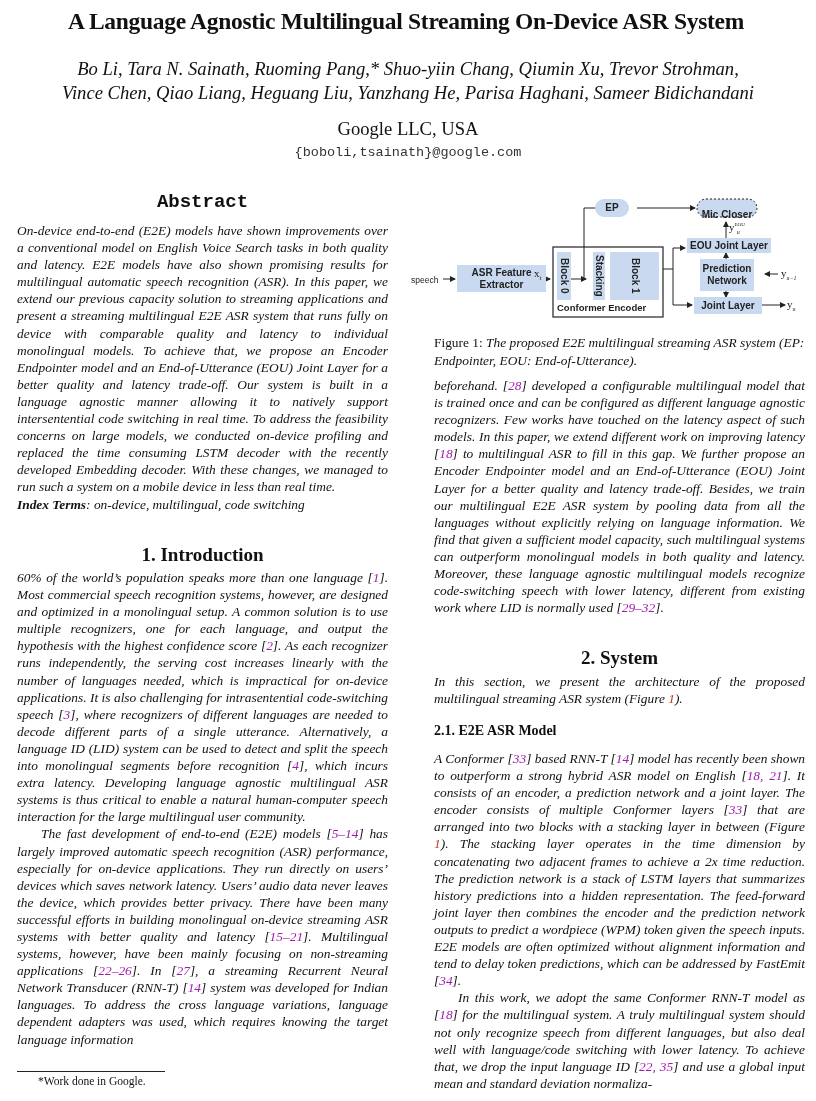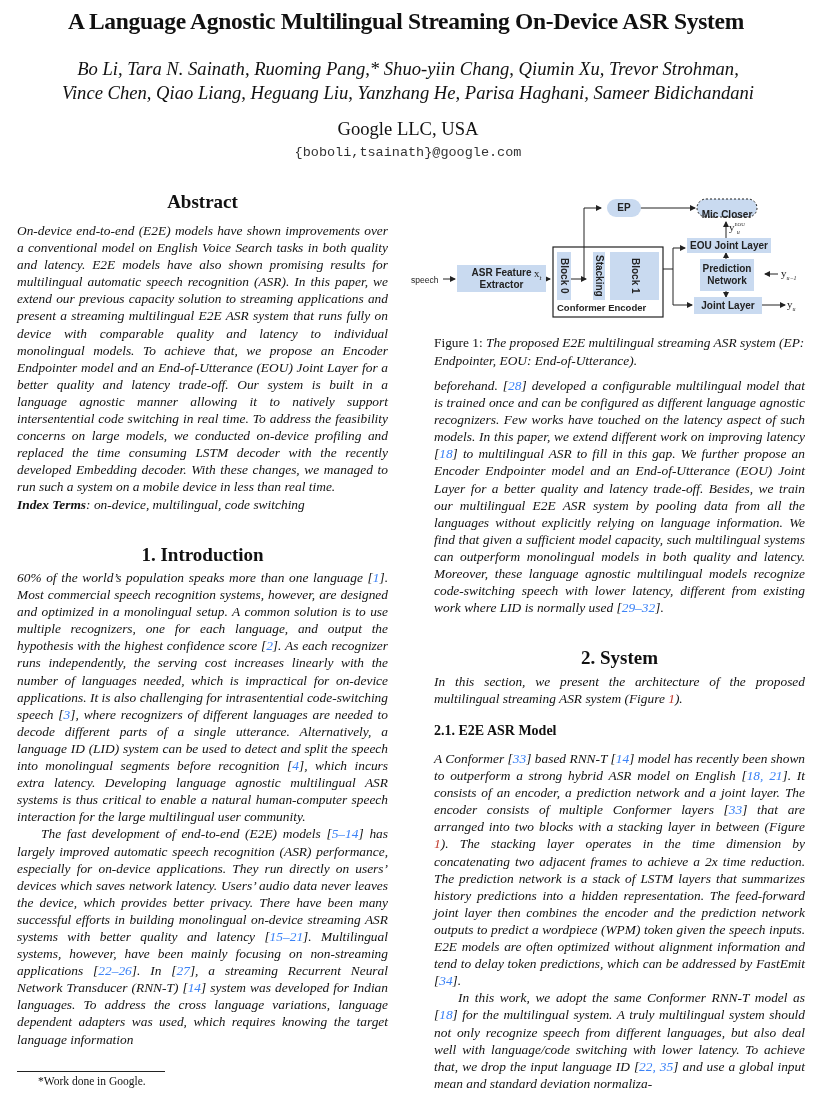--- a/index.html
+++ b/index.html
@@ -12,21 +12,21 @@
   .affil { position:absolute; top:118px; left:0; width:816px; text-align:center; font-size:18.6px; }
   .email { position:absolute; top:145px; left:0; width:816px; text-align:center;
            font-family:"Liberation Mono", "DejaVu Sans Mono", monospace; font-size:13.5px; color:#333; }
   .col { position:absolute; width:371px; font-size:13.4px; line-height:17.1px; text-align:justify;font-style:italic; }
   .col p { margin:0; }
   .left { left:17px; top:0; }
   .right { left:434px; top:0; }
   .h1 { position:absolute; text-align:center; font-weight:bold; font-size:19px; width:371px; }
   .h2 { position:absolute; font-weight:bold; font-size:14px; }
   .indent { text-indent:24px; }
-  .cite { color:#3b82f6; }
+  .cite { color:#a21caf; }
   .figref { color:#c0392b; }
   .fn-rule { position:absolute; left:17px; top:1071px; width:148px; border-top:1px solid #222; }
   .fn { position:absolute; left:38px; top:1075px; font-size:11.5px; }
   
   .fig { position:absolute; left:405px; top:195px; width:411px; height:125px; }
   .fbox { position:absolute; background:#c9daf0; font-family:"Liberation Sans","DejaVu Sans",sans-serif;
           font-weight:bold; font-size:10px; color:#222; display:flex; align-items:center;
           justify-content:center; text-align:center; line-height:12px; }
   .vtext { writing-mode:vertical-rl; }
   .flabel { position:absolute; font-family:"Liberation Sans","DejaVu Sans",sans-serif; font-size:8.5px; color:#222; }
@@ -38,21 +38,21 @@
 <body>
 
 <div class="title">A Language Agnostic Multilingual Streaming On-Device ASR System</div>
 <div class="authors">
   <div>Bo Li, Tara N. Sainath, Ruoming Pang,* Shuo-yiin Chang, Qiumin Xu, Trevor Strohman,</div>
   <div>Vince Chen, Qiao Liang, Heguang Liu, Yanzhang He, Parisa Haghani, Sameer Bidichandani</div>
 </div>
 <div class="affil">Google LLC, USA</div>
 <div class="email">{boboli,tsainath}@google.com</div>
 
-<div class="h1" style="left:17px; top:191px;">Abstract</div>
+<div class="h1" style="left:17px; top:191px;font-family:Liberation Mono, monospace;">Abstract</div>
 <div class="col left" style="top:222px;">
   <p>On-device end-to-end (E2E) models have shown improvements over a conventional model on English Voice Search tasks in both quality and latency. E2E models have also shown promising results for multilingual automatic speech recognition (ASR). In this paper, we extend our previous capacity solution to streaming applications and present a streaming multilingual E2E ASR system that runs fully on device with comparable quality and latency to individual monolingual models. To achieve that, we propose an Encoder Endpointer model and an End-of-Utterance (EOU) Joint Layer for a better quality and latency trade-off. Our system is built in a language agnostic manner allowing it to natively support intersentential code switching in real time. To address the feasibility concerns on large models, we conducted on-device profiling and replaced the time consuming LSTM decoder with the recently developed Embedding decoder. With these changes, we managed to run such a system on a mobile device in less than real time.</p>
   <p style="text-align:left;"><b>Index Terms</b><span>: on-device, multilingual, code switching</span></p>
 </div>
 
 <div class="h1" style="left:17px; top:544px;">1.  Introduction</div>
 <div class="col left" style="top:569px;">
   <p>60% of the world’s population speaks more than one language [<span class="cite">1</span>]. Most commercial speech recognition systems, however, are designed and optimized in a monolingual setup. A common solution is to use multiple recognizers, one for each language, and output the hypothesis with the highest confidence score [<span class="cite">2</span>]. As each recognizer runs independently, the serving cost increases linearly with the number of languages needed, which is impractical for on-device applications. It is also challenging for intrasentential code-switching speech [<span class="cite">3</span>], where recognizers of different languages are needed to decode different parts of a single utterance. Alternatively, a language ID (LID) system can be used to detect and split the speech into monolingual segments before recognition [<span class="cite">4</span>], which incurs extra latency. Developing language agnostic multilingual ASR systems is thus critical to enable a natural human-computer speech interaction for the large multilingual user community.</p>
   <p class="indent">The fast development of end-to-end (E2E) models [<span class="cite">5–14</span>] has largely improved automatic speech recognition (ASR) performance, especially for on-device applications. They run directly on users’ devices which saves network latency. Users’ audio data never leaves the device, which provides better privacy. There have been many successful efforts in building monolingual on-device streaming ASR systems with better quality and latency [<span class="cite">15–21</span>]. Multilingual systems, however, have been mainly focusing on non-streaming applications [<span class="cite">22–26</span>]. In [<span class="cite">27</span>], a streaming Recurrent Neural Network Transducer (RNN-T) [<span class="cite">14</span>] system was developed for Indian languages. To address the cross language variations, language dependent adapters was used, which requires knowing the target language information</p>
 </div>
@@ -84,21 +84,21 @@
     <rect x="148" y="52" width="110" height="70" fill="none" stroke="#222" stroke-width="1.2"></rect>
     <rect x="292" y="4" width="60" height="18" rx="9" fill="#c9daf0" stroke="#222" stroke-dasharray="2,2"></rect>
   </svg>
   <div class="flabel" style="left:6px; top:80px;">speech</div>
   <div class="fbox" style="left:52px; top:70px; width:89px; height:27px;">ASR Feature Extractor</div>
   <div class="fmath" style="left:129px; top:72px;"><span>x</span><sub style="font-size:7px;font-style:italic;">t</sub></div>
   <div class="fbox vtext" style="left:152px; top:57px; width:14px; height:48px;">Block 0</div>
   <div class="fbox vtext" style="left:188px; top:57px; width:12px; height:48px;">Stacking</div>
   <div class="fbox vtext" style="left:205px; top:57px; width:49px; height:48px;">Block 1</div>
   <div class="flabel" style="left:152px; top:107px; font-weight:bold; font-size:9.5px;">Conformer Encoder</div>
-  <div class="fbox" style="left:202px; top:4px; width:34px; height:18px;border-radius:9px;">EP</div>
+  <div class="fbox" style="left:190px; top:4px; width:34px; height:18px;border-radius:9px;">EP</div>
   <div class="fbox" style="left:294px; top:5px; width:56px; height:30px; background:transparent;">Mic Closer</div>
   <div class="fmath" style="left:324px; top:26px;"><span>y</span><sup style="font-size:5px;">EOU</sup><sub style="font-size:6px;font-style:italic;margin-left:-8px;">u</sub></div>
   <div class="fbox" style="left:282px; top:43px; width:84px; height:15px;">EOU Joint Layer</div>
   <div class="fbox" style="left:295px; top:64px; width:54px; height:32px;">Prediction Network</div>
   <div class="fmath" style="left:376px; top:72px;"><span>y</span><sub style="font-size:6px;font-style:italic;">u−1</sub></div>
   <div class="fbox" style="left:289px; top:102px; width:68px; height:17px;">Joint Layer</div>
   <div class="fmath" style="left:382px; top:103px;"><span>y</span><sub style="font-size:6px;font-style:italic;">u</sub></div>
 </div>
 <div class="caption">
   <span>Figure 1: </span><i>The proposed E2E multilingual streaming ASR system (EP: Endpointer, EOU: End-of-Utterance).</i>

